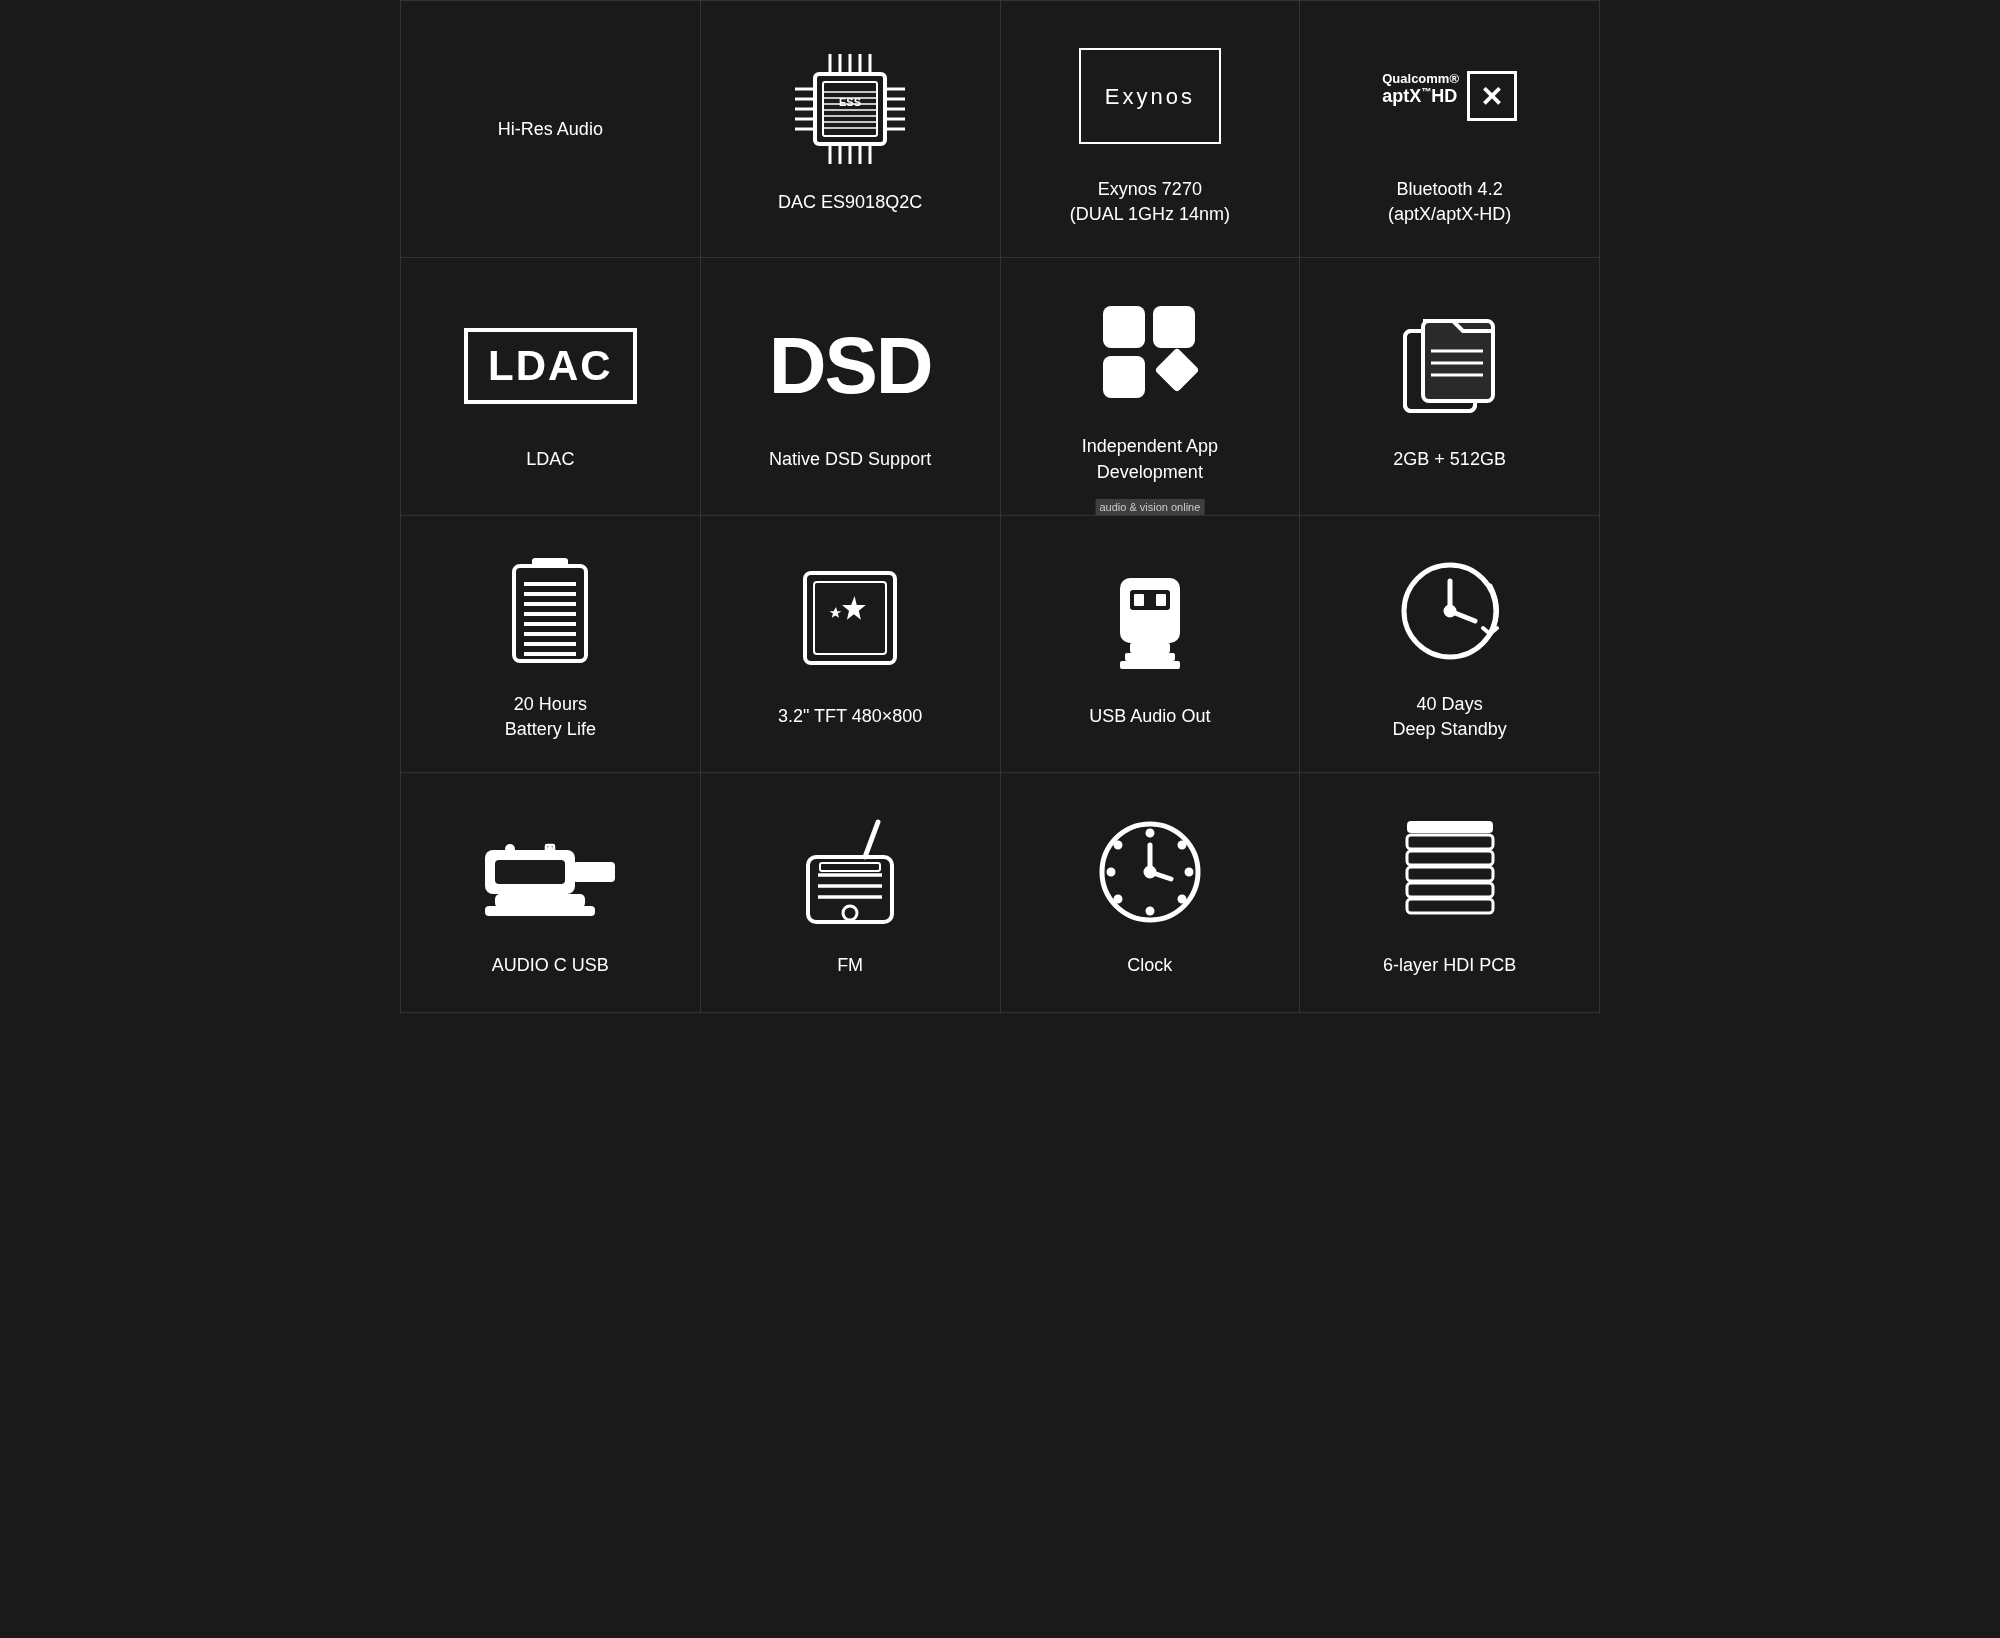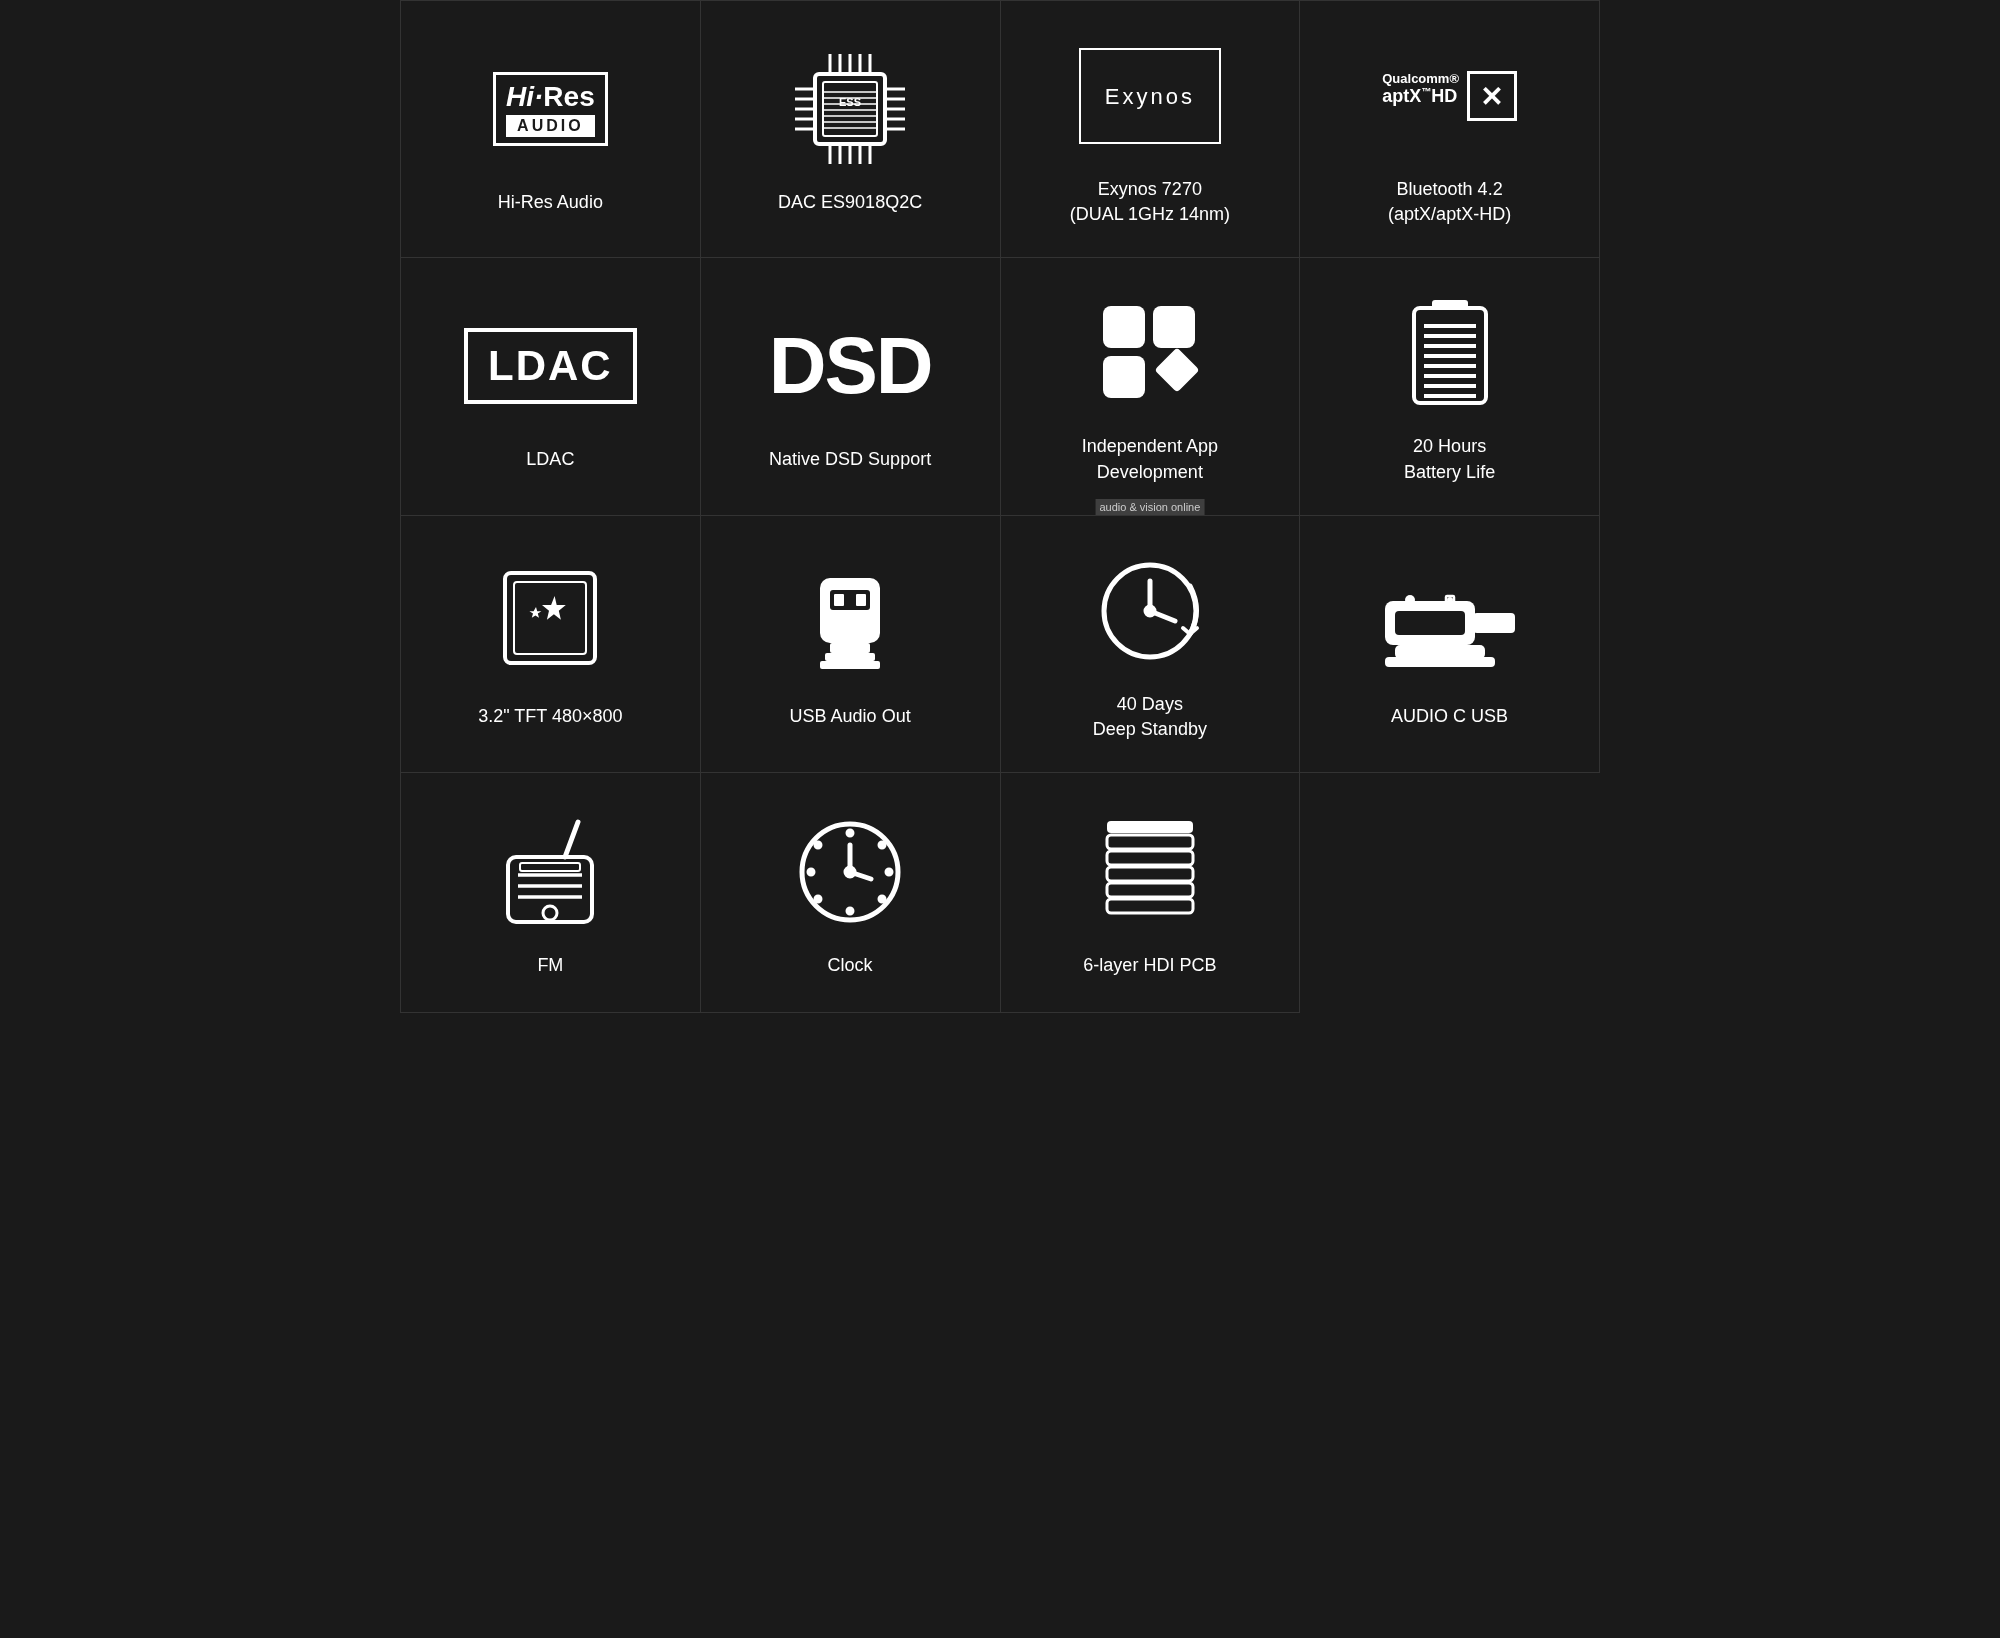--- a/index.html
+++ b/index.html
@@ -115,26 +115,20 @@
       padding: 2px 4px;
       white-space: nowrap;
     }
   </style>
 </head>
 <body>
 
 <div class="grid">
 
   <div class="cell">
-    <div class="icon-area">
-      <div class="hires-logo">
-        <div class="hires-hi" style="color:white; font-size:28px; font-style:italic; font-weight:900;">Hi·<span style="font-style:normal;">Res</span></div>
-        <div class="hires-audio">AUDIO</div>
-      </div>
-    </div>
     <div class="label">Hi-Res Audio</div>
   </div>
 
   <div class="cell">
     <div class="icon-area">
       <svg width="110" height="110" viewBox="0 0 110 110" fill="white">
 
         <rect x="20" y="20" width="70" height="70" rx="4" fill="none" stroke="white" stroke-width="4"></rect>
 
         <rect x="28" y="28" width="54" height="54" rx="2" fill="none" stroke="white" stroke-width="2"></rect>
@@ -221,20 +215,38 @@
         <rect x="58" y="8" width="42" height="42" rx="8" fill="white"></rect>
         <rect x="8" y="58" width="42" height="42" rx="8" fill="white"></rect>
 
         <rect x="66" y="56" width="32" height="32" rx="4" fill="white" transform="rotate(45 82 72)"></rect>
       </svg>
     </div>
     <div class="label">Independent App<br>Development</div>
     <div class="watermark">audio &amp; vision online</div>
   </div>
 
+  <div class="cell">
+    <div class="icon-area">
+      <svg width="110" height="110" viewBox="0 0 110 110" fill="white">
+
+        <rect x="10" y="20" width="70" height="80" rx="6" fill="none" stroke="white" stroke-width="4"></rect>
+        <rect x="10" y="20" width="70" height="80" rx="6" fill="none" stroke="white" stroke-width="4"></rect>
+
+        <rect x="28" y="10" width="70" height="80" rx="6" fill="#2a2a2a" stroke="white" stroke-width="4"></rect>
+
+        <path d="M28 10 L58 10 L68 20 L98 20" fill="none" stroke="white" stroke-width="4"></path>
+
+        <line x1="36" y1="40" x2="88" y2="40" stroke="white" stroke-width="3"></line>
+        <line x1="36" y1="52" x2="88" y2="52" stroke="white" stroke-width="3"></line>
+        <line x1="36" y1="64" x2="88" y2="64" stroke="white" stroke-width="3"></line>
+      </svg>
+    </div>
+    <div class="label">2GB + 512GB</div>
+  </div>
 
   <div class="cell">
     <div class="icon-area">
       <svg width="80" height="110" viewBox="0 0 80 110" fill="white">
 
         <rect x="22" y="2" width="36" height="10" rx="3" fill="white"></rect>
 
         <rect x="4" y="10" width="72" height="95" rx="6" fill="none" stroke="white" stroke-width="4"></rect>
 
         <line x1="14" y1="28" x2="66" y2="28" stroke="white" stroke-width="4"></line>

